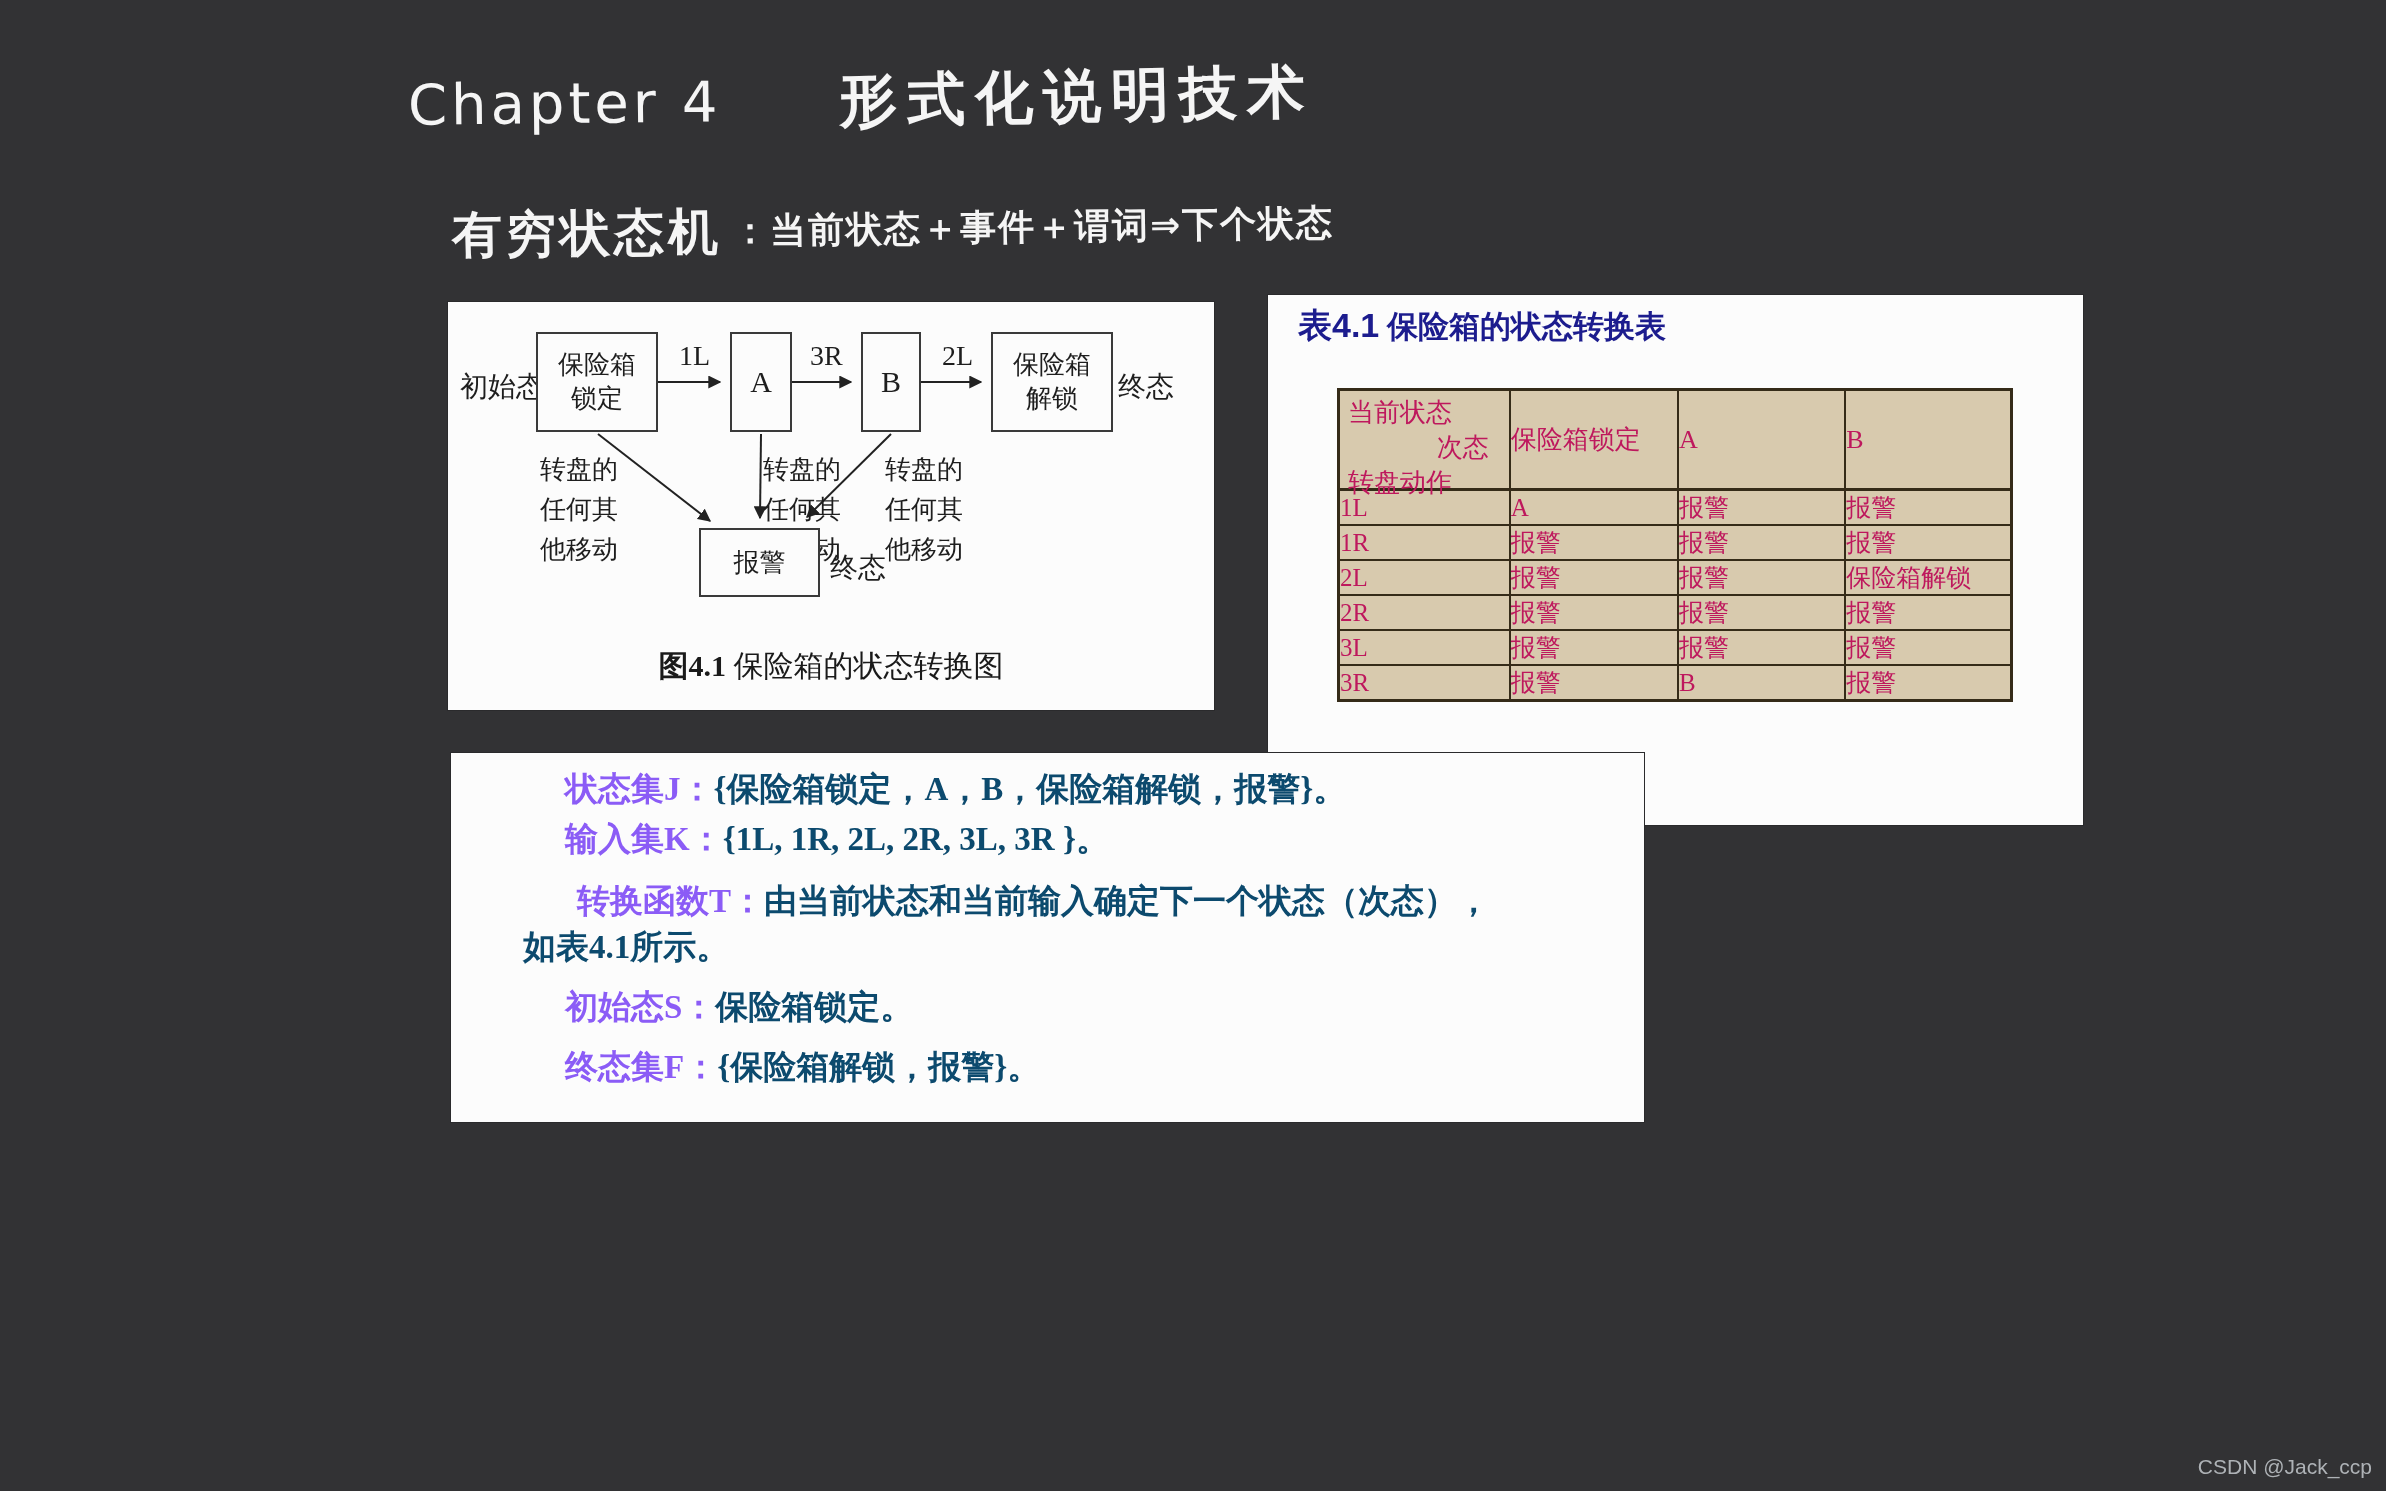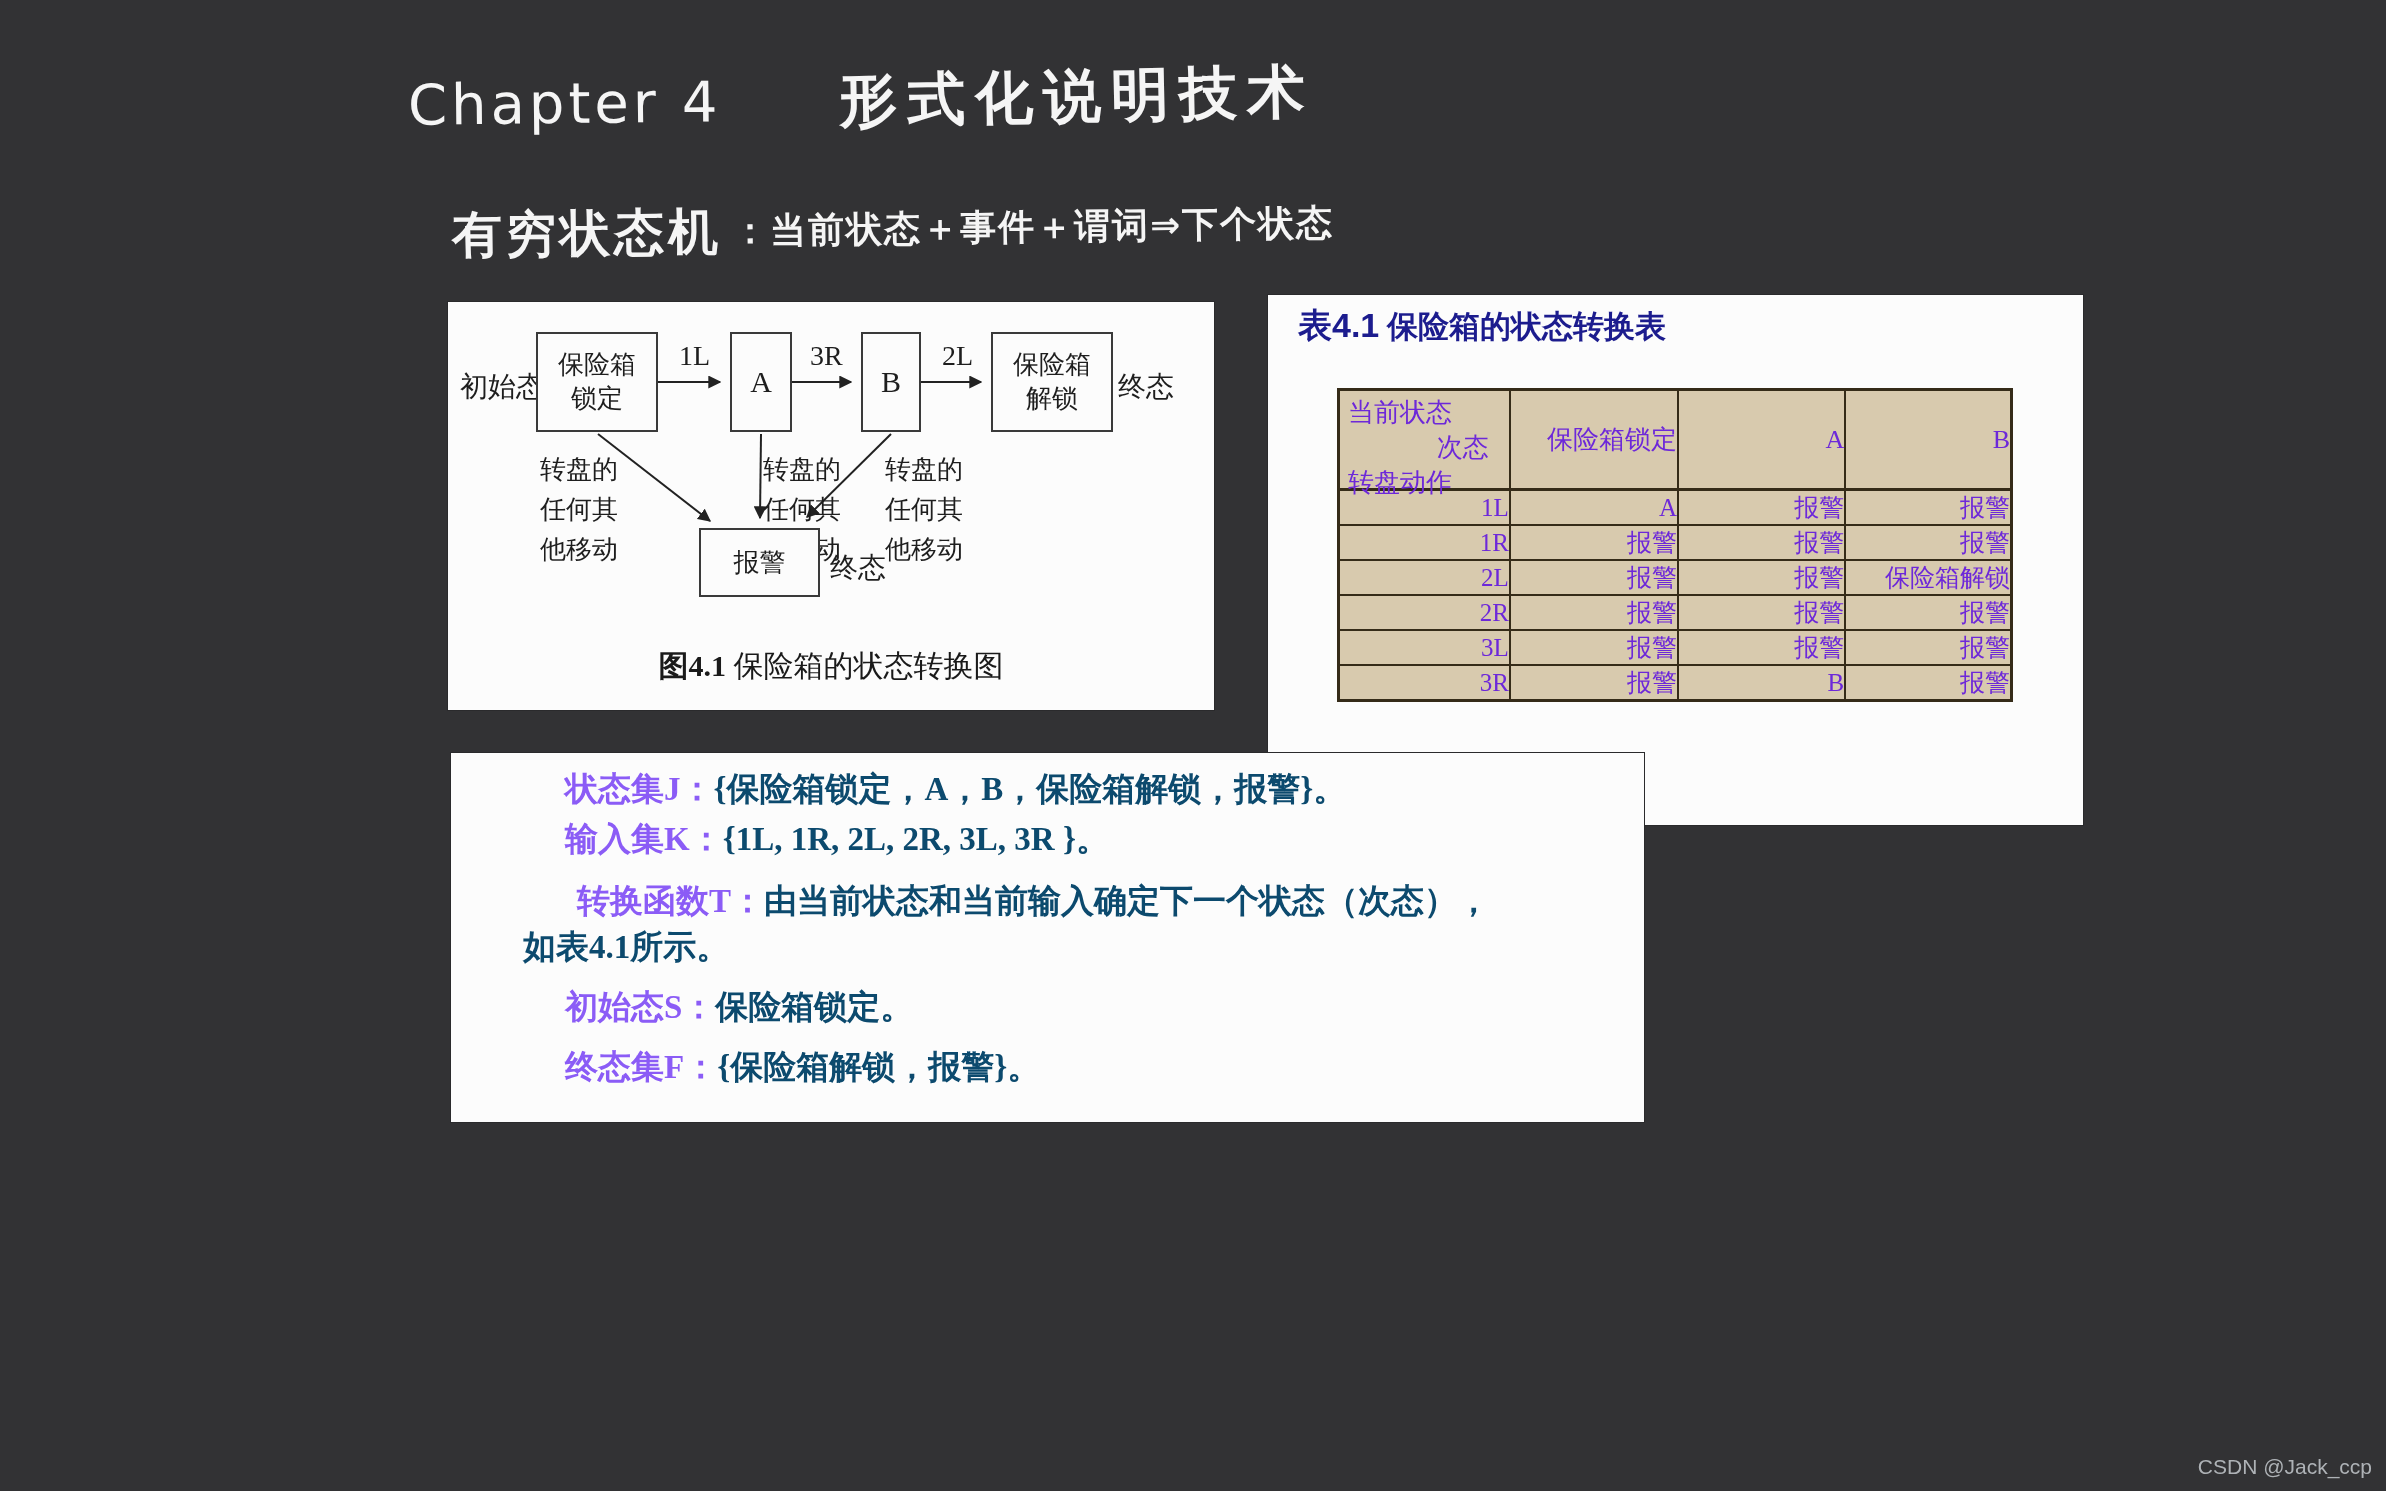--- a/index.html
+++ b/index.html
@@ -52,22 +52,22 @@
   #diagram-caption .cap-prefix { font-weight:bold; }
   #diagram-arrows { position:absolute; left:0; top:0; pointer-events:none; }
 
   
   #table-panel { left:1268px; top:295px; width:815px; height:530px; }
   #table-title { position:absolute; left:30px; top:8px; color:#1c1c8e;
     font-family:"Liberation Serif","DejaVu Serif",serif; font-size:31px; font-weight:bold; }
   #table-title .tbl-num { font-family:"Liberation Sans",sans-serif; font-size:34px; font-weight:800; }
   #state-table { position:absolute; left:69px; top:93px; width:676px; height:285px;
     border-collapse:collapse; background:#d8caae;
-    font-family:"Liberation Serif","DejaVu Serif",serif; color:#6d28d9; }
-  #state-table td { border:2px solid #352b18; text-align:right; vertical-align:middle;
+    font-family:"Liberation Serif","DejaVu Serif",serif; color:#be185d; }
+  #state-table td { border:2px solid #352b18; text-align:left; vertical-align:middle;
     font-size:25px; padding:0; }
   #state-table { border:3px solid #352b18; }
   #state-table tr.hdr td { height:97px; font-size:26px; border-bottom:3px solid #352b18; }
   #state-table tr.data td { height:31px; }
   #corner-cell { text-align:left !important; }
   .corner-wrap { display:flex; flex-direction:column; justify-content:space-between;
     height:97px; padding:4px 6px 6px 8px; }
   .corner-mid { align-self:flex-end; padding-right:14px; }
 
   

